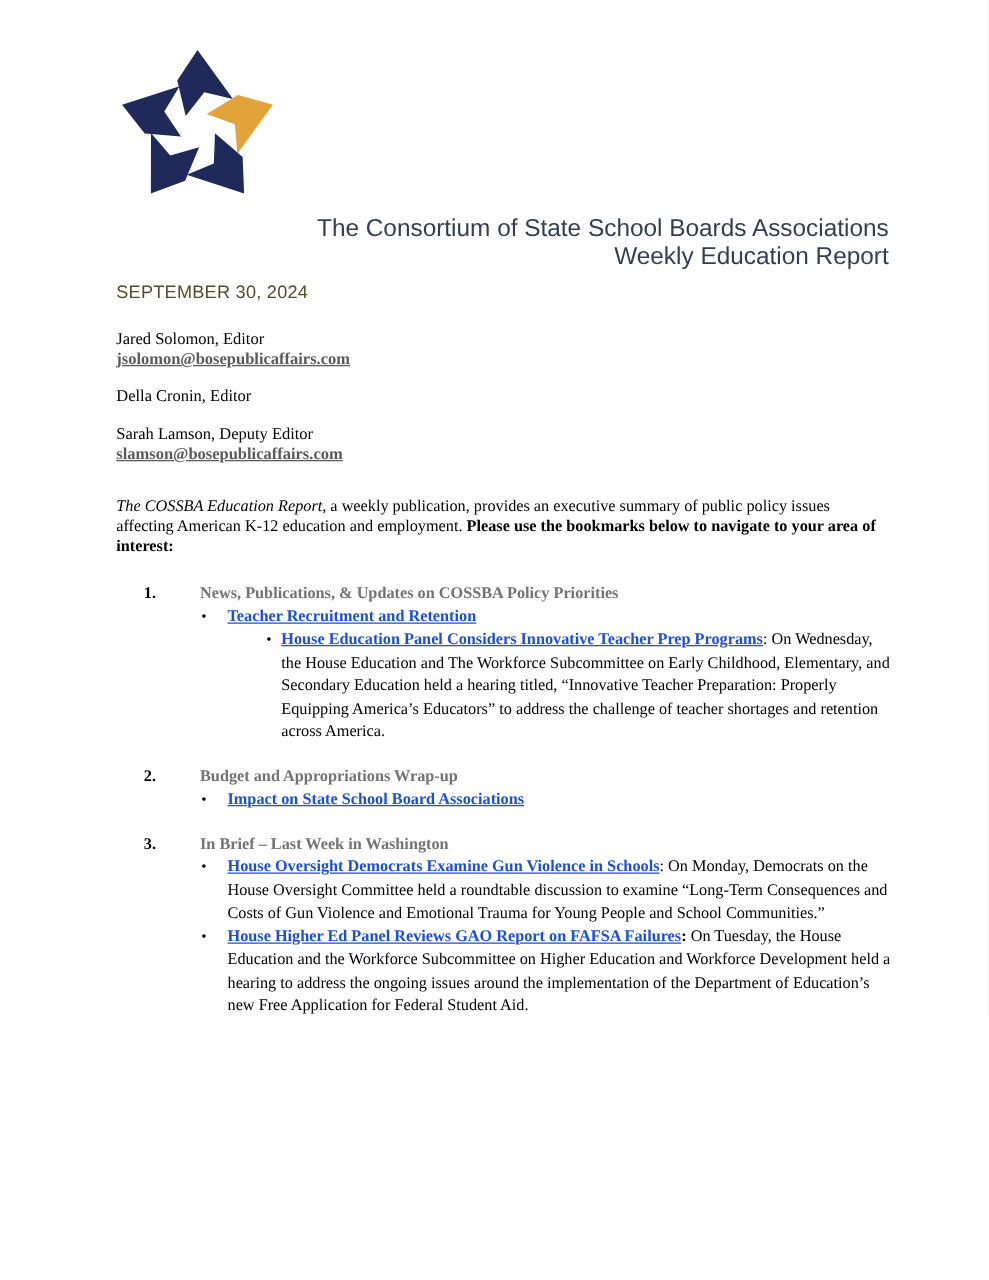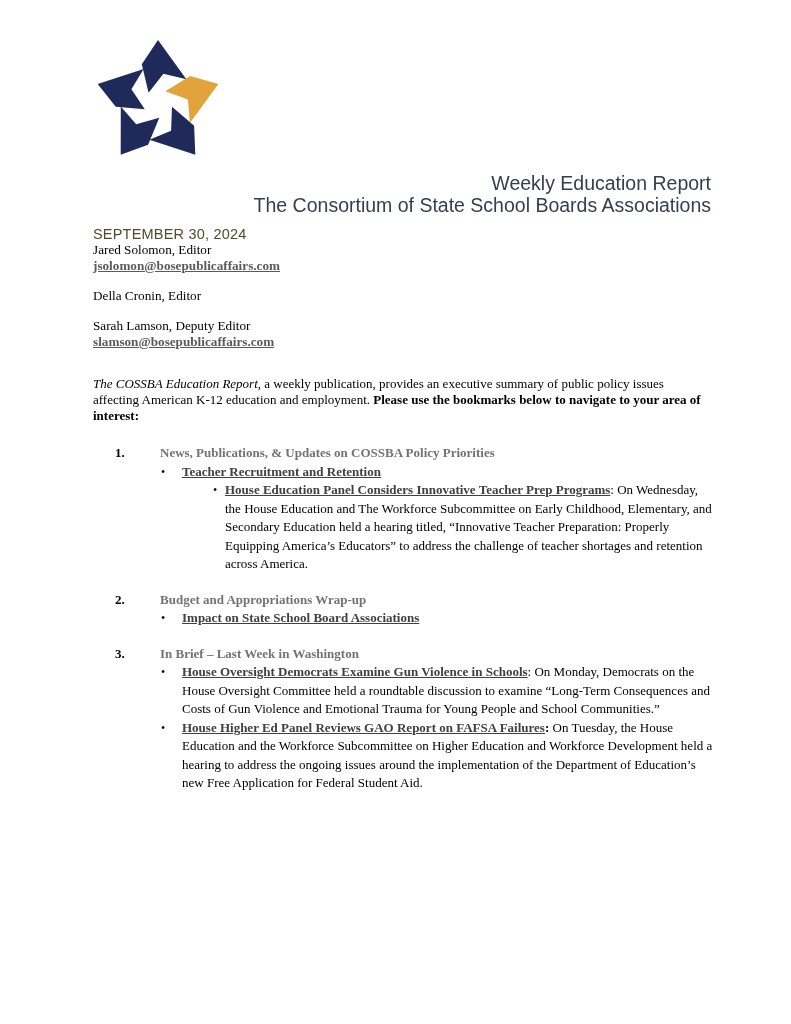--- a/index.html
+++ b/index.html
@@ -27,21 +27,21 @@
   
   .date {
     margin:10px 80px 0 93px;
     font-family:"Liberation Sans", sans-serif;
     font-weight:normal;
     font-size:14.5px;
     color:#4f4d2b;
     letter-spacing:.2px;
   }
   
-  .editors { margin:0 80px 0 93px; font-size:13.2px; line-height:16px; }
+  .editors { margin:21px 80px 0 93px; font-size:13.2px; line-height:16px; }
   .editor { margin-bottom:14px; }
   .editor-email a {
     color:#5a5a5a;
     font-weight:bold;
     text-decoration:underline;
     cursor:pointer;
   }
   
   .intro {
     margin:26px 78px 11px 93px;
@@ -60,21 +60,21 @@
     font-weight:bold;
     cursor:pointer;
   }
   .b1 { display:flex; margin-left:68px; }
   .b1 > .blt { flex:0 0 21px; width:21px; }
   .b2 { display:flex; margin-left:120px; }
   .b2 > .blt { flex:0 0 12px; width:12px; }
   .blt { font-size:12px; }
   .btxt { flex:1 1 auto; }
   .bh {
-    color:#404040;
+    color:#1d4ed8;
     font-weight:bold;
     text-decoration:underline;
     cursor:pointer;
     text-align:center;
   }
   .colon.bold { font-weight:bold; }
   a { color:inherit; }
 </style>
 </head>
 <body>
@@ -87,22 +87,22 @@
         <path d="M100 6 L142 64 L108 56 L86 84 L76 42 Z" fill="#1f2a5a" transform="rotate(0 100 100)"></path>
         <path d="M100 6 L142 64 L108 56 L86 84 L76 42 Z" fill="#e2a33b" transform="rotate(72 100 100)"></path>
         <path d="M100 6 L142 64 L108 56 L86 84 L76 42 Z" fill="#1f2a5a" transform="rotate(144 100 100)"></path>
         <path d="M100 6 L142 64 L108 56 L86 84 L76 42 Z" fill="#1f2a5a" transform="rotate(216 100 100)"></path>
         <path d="M100 6 L142 64 L108 56 L86 84 L76 42 Z" fill="#1f2a5a" transform="rotate(288 100 100)"></path>
       </g>
     </svg>
   </div>
 
   <div class="titles">
+    <div>The Consortium of State School Boards Associations</div>
     <div>Weekly Education Report</div>
-    <div>The Consortium of State School Boards Associations</div>
   </div>
 
   <div class="date">SEPTEMBER 30, 2024</div>
 
   <div class="editors">
     <div class="editor">
       <div class="editor-name">Jared Solomon, Editor</div>
       <div class="editor-email"><a>jsolomon@bosepublicaffairs.com</a></div>
     </div>
     <div class="editor">

